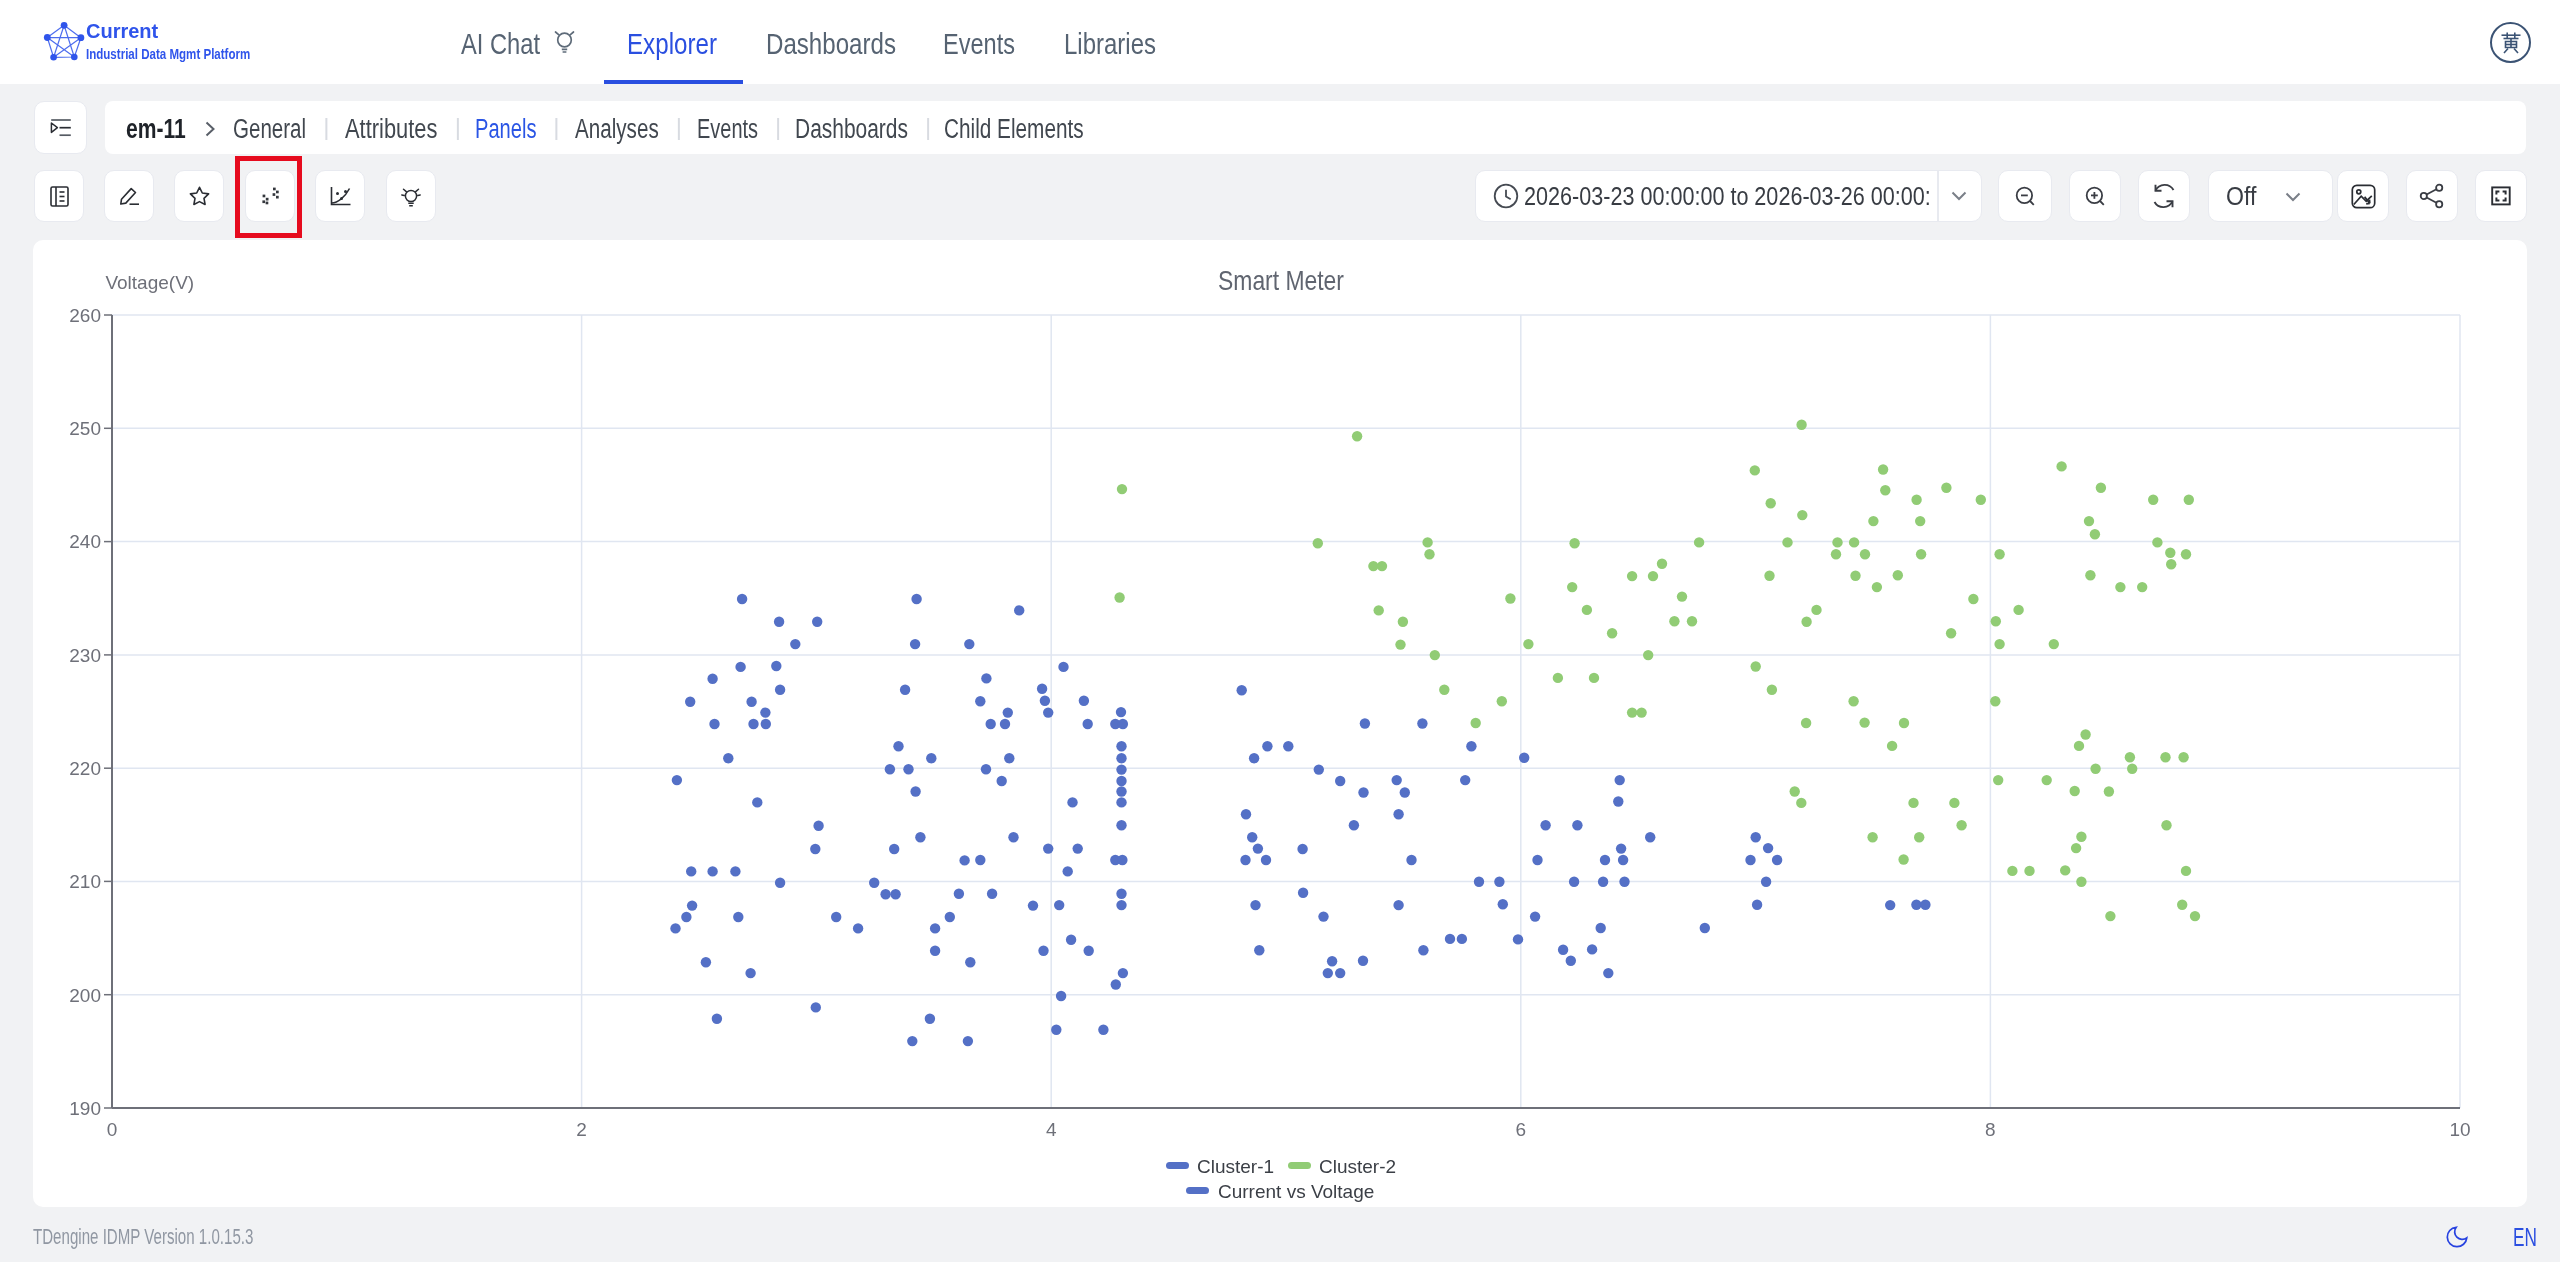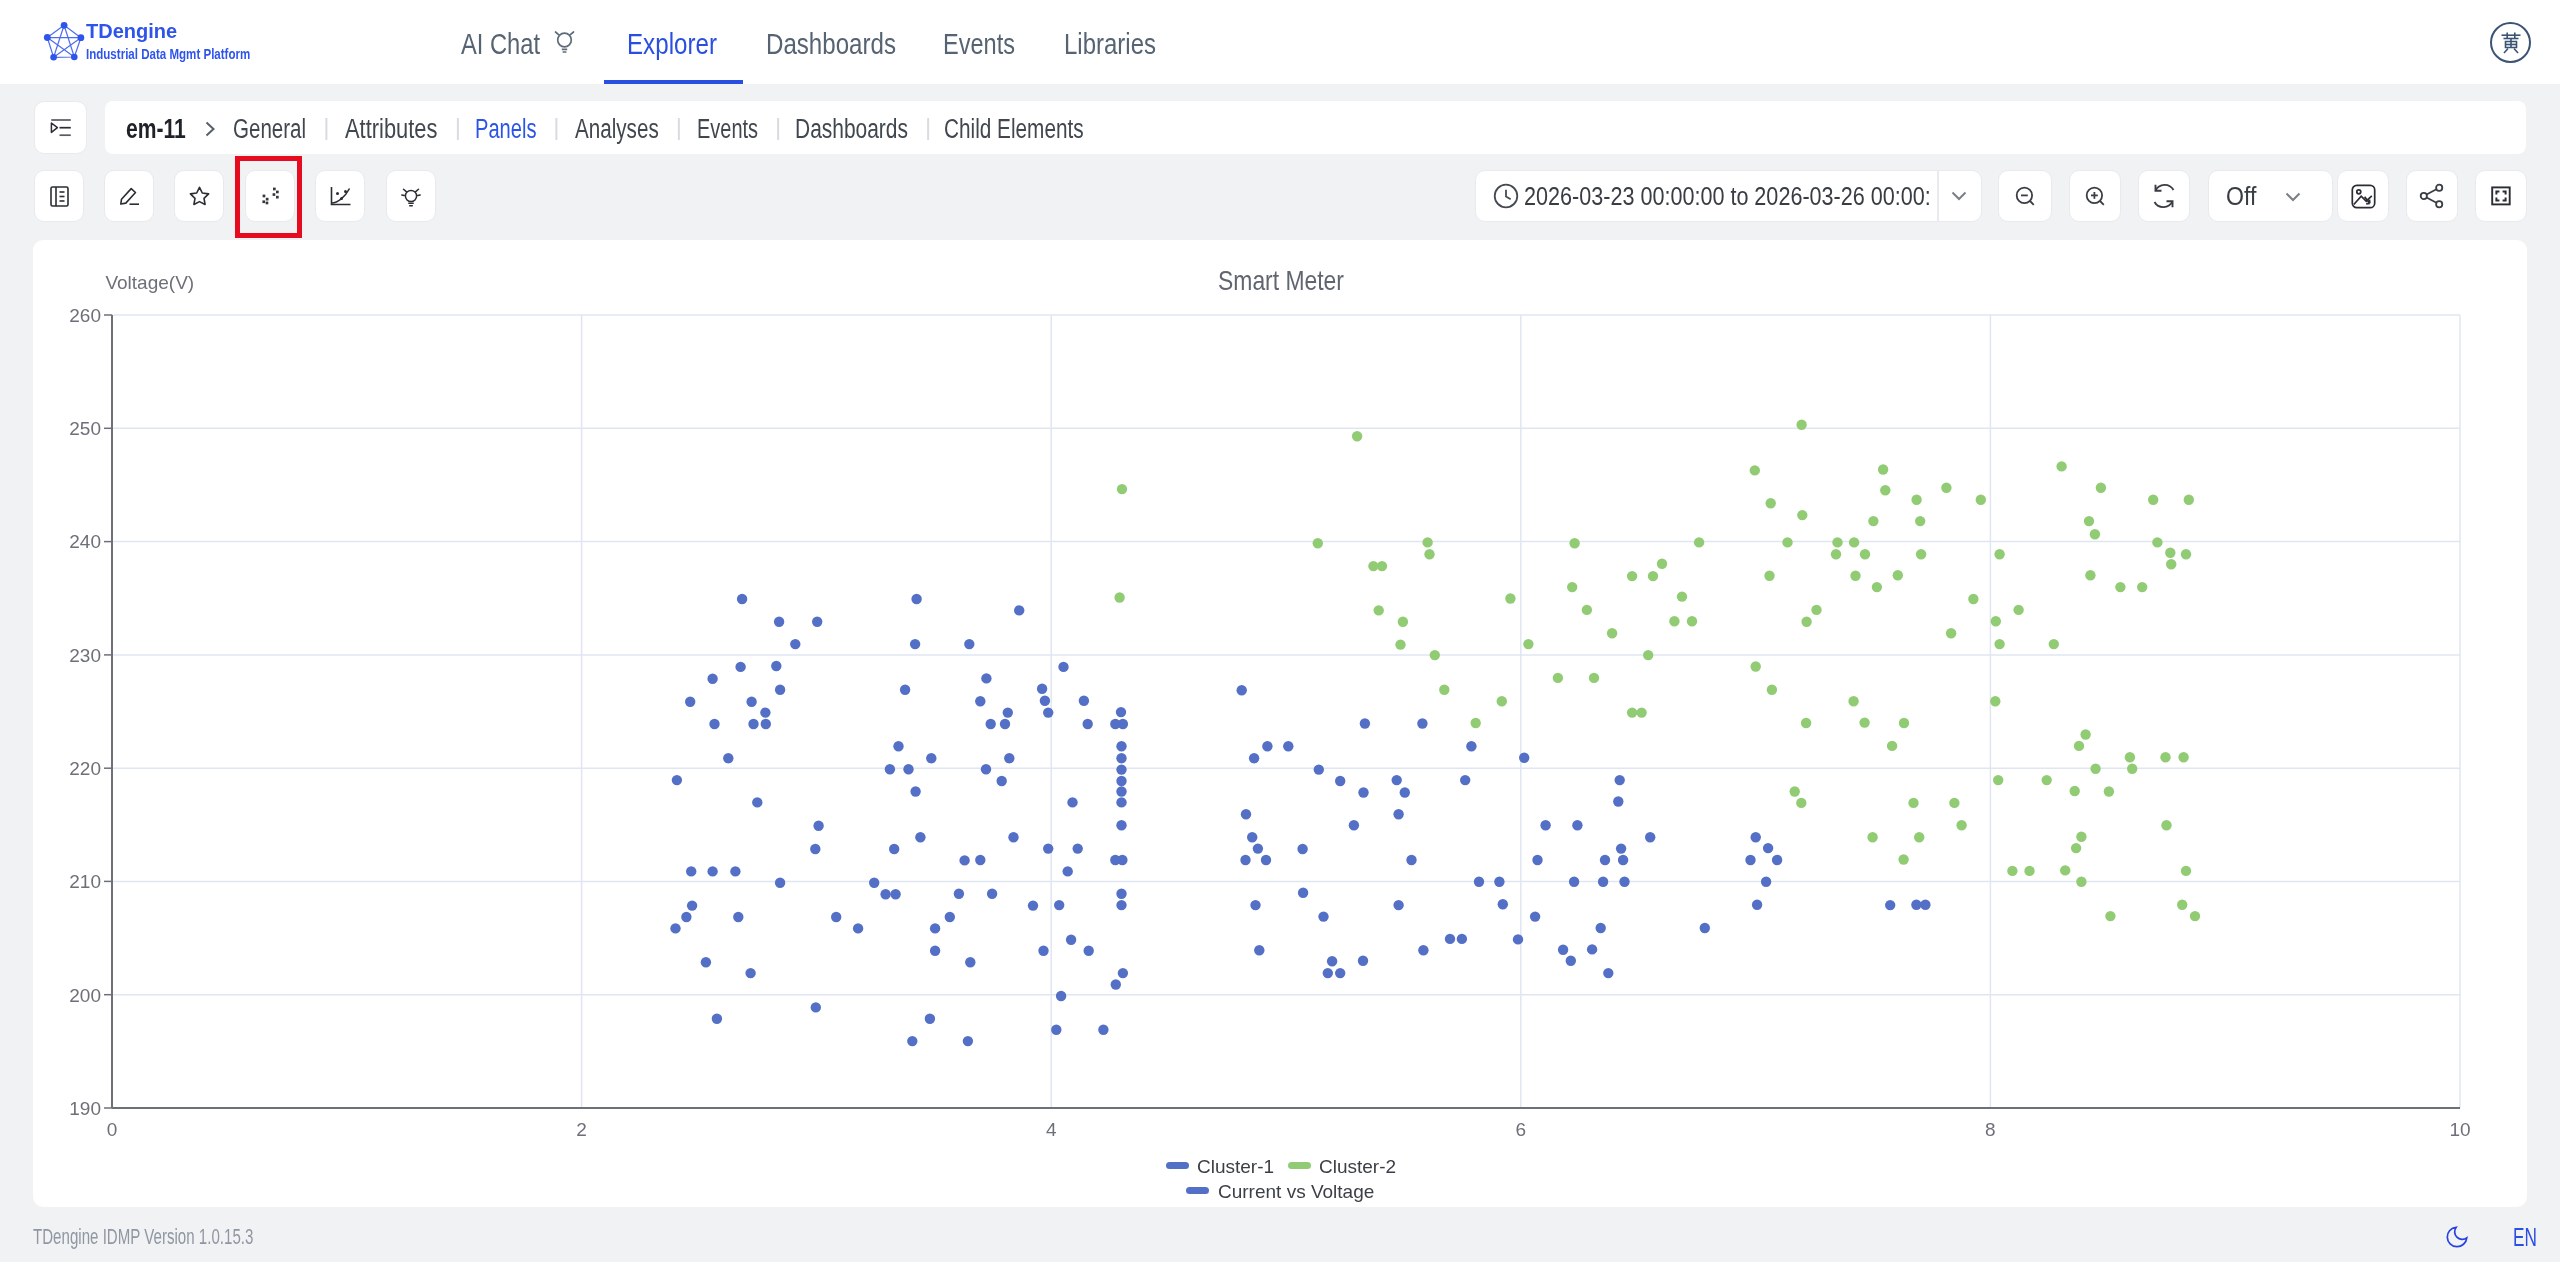--- a/index.html
+++ b/index.html
@@ -13,21 +13,21 @@
 <path d="M25.1 11.3 L8.3 23.5 M25.1 11.3 L41.9 23.7 M25.1 11.3 L14.6 43.3 M25.1 11.3 L35.3 43 M8.3 23.5 L41.9 23.7 M8.3 23.5 L35.3 43 M8.3 23.5 L14.6 43.3 M41.9 23.7 L14.6 43.3 M41.9 23.7 L35.3 43 M14.6 43.3 L35.3 43"></path>
         </g>
 <g fill="#2f54eb">
           <circle cx="25.1" cy="11.3" r="3.4"></circle>
           <circle cx="8.3" cy="23.5" r="3.4"></circle>
           <circle cx="41.9" cy="23.7" r="3.4"></circle>
           <circle cx="14.6" cy="43.3" r="3.3"></circle>
           <circle cx="35.3" cy="43" r="3.3"></circle>
         </g>
       </svg></div>
-  <span style="position:absolute;left:86px;top:20.2px;font-size:20px;font-weight:bold;color:#2f54eb;white-space:pre;transform:scaleX(1.0);transform-origin:0 0;line-height:1.149;">TDengine</span>
+  <span style="position:absolute;left:86px;top:20.2px;font-size:20px;font-weight:bold;color:#2f54eb;white-space:pre;transform:scaleX(1.0);transform-origin:0 0;line-height:1.149;">Current</span>
   <span style="position:absolute;left:86px;top:44.7px;font-size:15px;font-weight:bold;color:#2f54eb;white-space:pre;transform:scaleX(0.77);transform-origin:0 0;line-height:1.149;">Industrial Data Mgmt Platform</span>
   <span style="position:absolute;left:461px;top:27.9px;font-size:29px;font-weight:normal;color:#566372;white-space:pre;transform:scaleX(0.817);transform-origin:0 0;line-height:1.149;">AI Chat</span>
     <span style="position:absolute;left:627px;top:27.9px;font-size:29px;font-weight:normal;color:#2a4fe0;white-space:pre;transform:scaleX(0.833);transform-origin:0 0;line-height:1.149;">Explorer</span>
     <span style="position:absolute;left:766px;top:27.9px;font-size:29px;font-weight:normal;color:#566372;white-space:pre;transform:scaleX(0.831);transform-origin:0 0;line-height:1.149;">Dashboards</span>
     <span style="position:absolute;left:943px;top:27.9px;font-size:29px;font-weight:normal;color:#566372;white-space:pre;transform:scaleX(0.812);transform-origin:0 0;line-height:1.149;">Events</span>
     <span style="position:absolute;left:1064px;top:27.9px;font-size:29px;font-weight:normal;color:#566372;white-space:pre;transform:scaleX(0.827);transform-origin:0 0;line-height:1.149;">Libraries</span>
   <div class="abs" style="left:551px;top:27px;"><svg width="27" height="28" viewBox="0 0 27 28">
         <g stroke="#5e6b79" stroke-width="1.7" fill="none">
           <circle cx="13.5" cy="13" r="6.8"></circle>
           <path d="M10.8 22.3 H16.2 M11.6 25 H15.4"></path>

